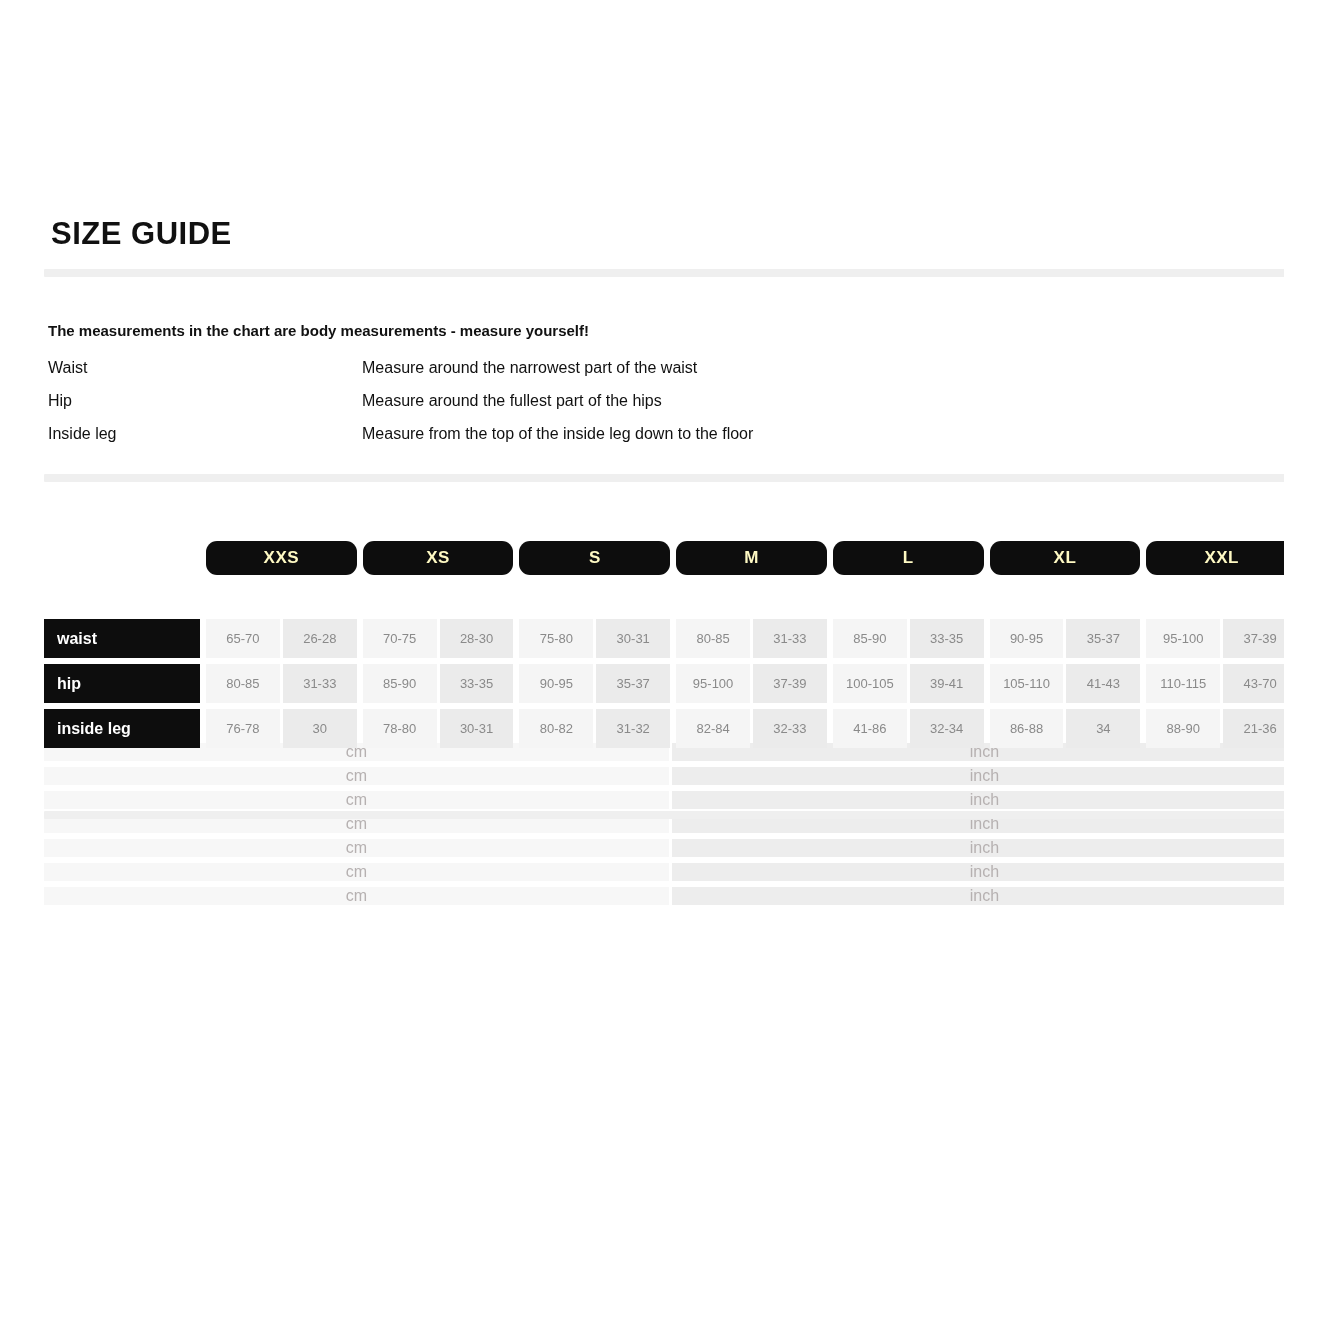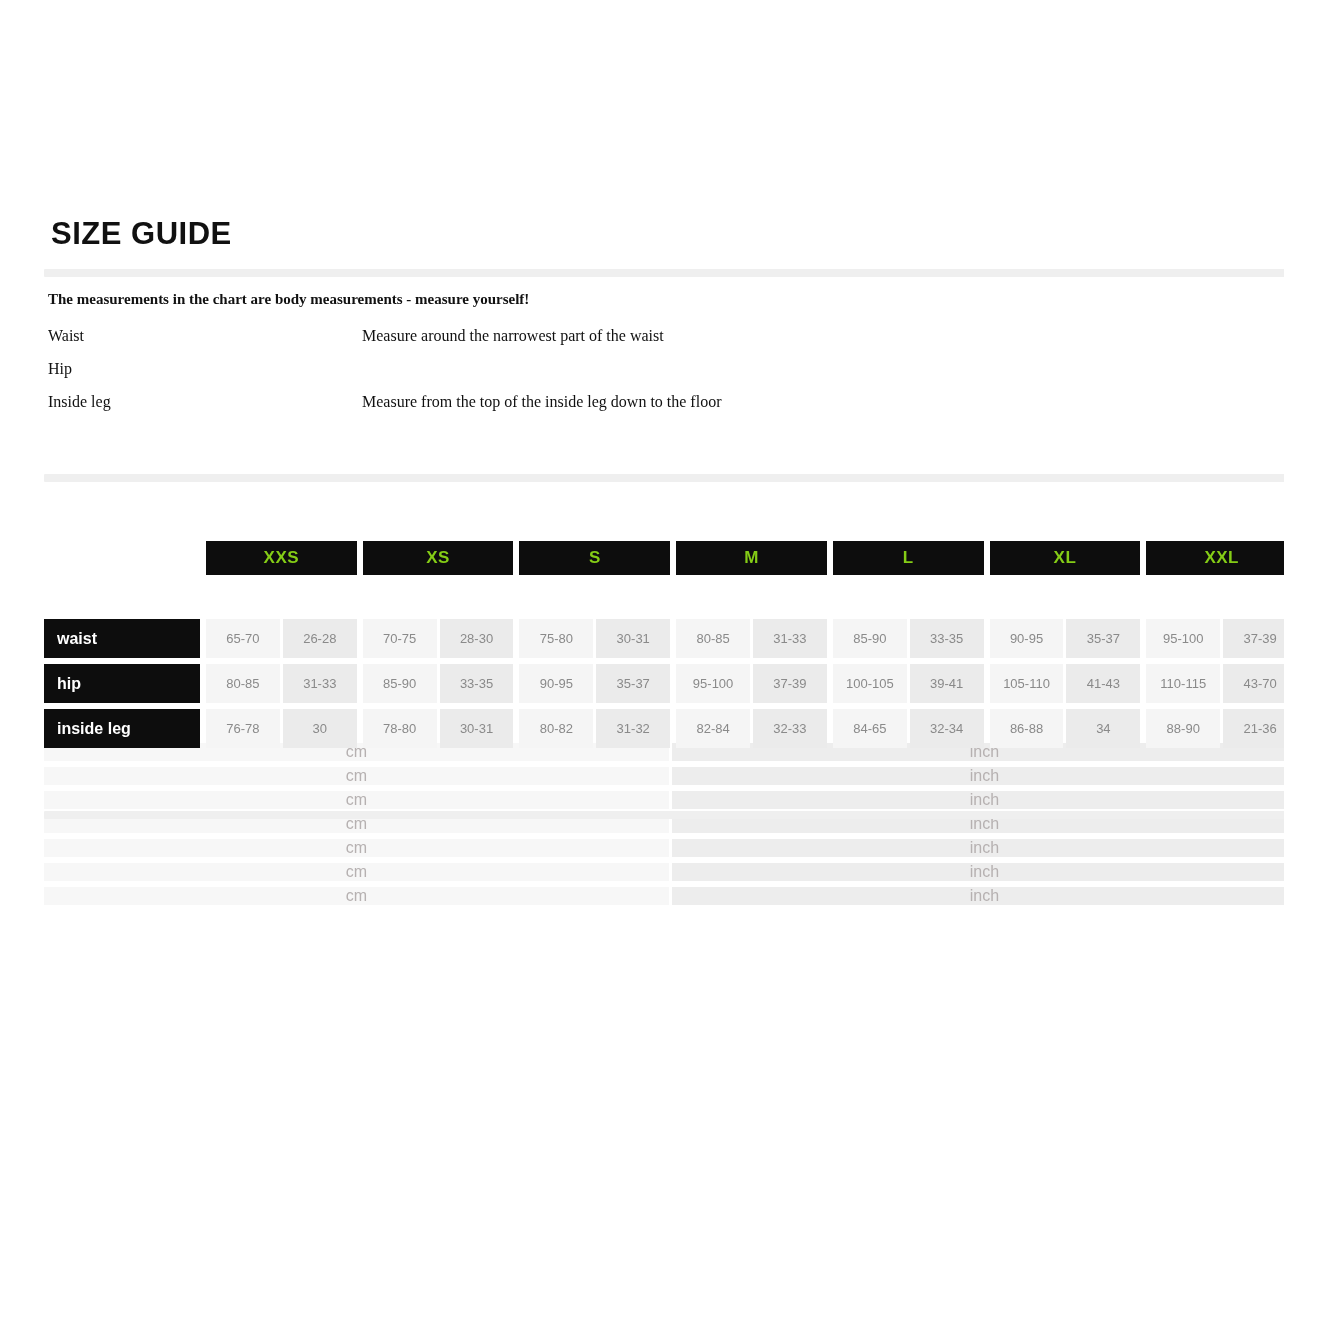--- a/index.html
+++ b/index.html
@@ -33,23 +33,22 @@
     background: #efefef;
     border-radius: 1px;
   }
   .divider-1 { top: 269px; }
   .divider-2 { top: 474px; }
   .divider-3 { top: 811px; }
 
   .intro {
     position: absolute;
     left: 48px;
-    top: 288px;
+    top: 320px;
     width: 1100px;
-    font-family: Liberation Serif, serif;
   }
   .intro-heading {
     font-size: 15px;
     font-weight: 700;
     color: #111111;
     line-height: 22px;
   }
   .definitions {
     margin-top: 16px;
     display: flex;
@@ -87,27 +86,28 @@
     font-size: 16px;
     font-weight: 700;
     display: flex;
     align-items: center;
     padding-left: 13px;
   }
 
   .size-header {
     flex: 1;
     background: #0d0d0d;
-    color: #84cc16;
+    color: #fef9c3;
     font-size: 17px;
     font-weight: 700;
     letter-spacing: 0.5px;
     display: flex;
     align-items: center;
     justify-content: center;
+    border-radius: 11px;
   }
 
   .pair {
     flex: 1;
     display: flex;
     gap: 3px;
   }
   .unit-cell, .data-cell {
     flex: 1;
     display: flex;
@@ -139,20 +139,21 @@
 
   <section class="intro">
     <p class="intro-heading">The measurements in the chart are body measurements - measure yourself!</p>
     <div class="definitions">
       <div class="def-row">
         <span class="def-term">Waist</span>
         <span class="def-desc">Measure around the narrowest part of the waist</span>
       </div>
       <div class="def-row">
         <span class="def-term">Hip</span>
+        <span class="def-desc">Measure around the fullest part of the hips</span>
       </div>
       <div class="def-row">
         <span class="def-term">Inside leg</span>
         <span class="def-desc">Measure from the top of the inside leg down to the floor</span>
       </div>
     </div>
   </section>
 
   <div class="divider divider-2"></div>
 
@@ -272,21 +273,21 @@
         </div>
         <div class="pair">
           <div class="data-cell">80-82</div>
           <div class="data-cell alt">31-32</div>
         </div>
         <div class="pair">
           <div class="data-cell">82-84</div>
           <div class="data-cell alt">32-33</div>
         </div>
         <div class="pair">
-          <div class="data-cell">84-65</div>
+          <div class="data-cell">41-86</div>
           <div class="data-cell alt">32-34</div>
         </div>
         <div class="pair">
           <div class="data-cell">86-88</div>
           <div class="data-cell alt">34</div>
         </div>
         <div class="pair">
           <div class="data-cell">88-90</div>
           <div class="data-cell alt">21-36</div>
         </div>

